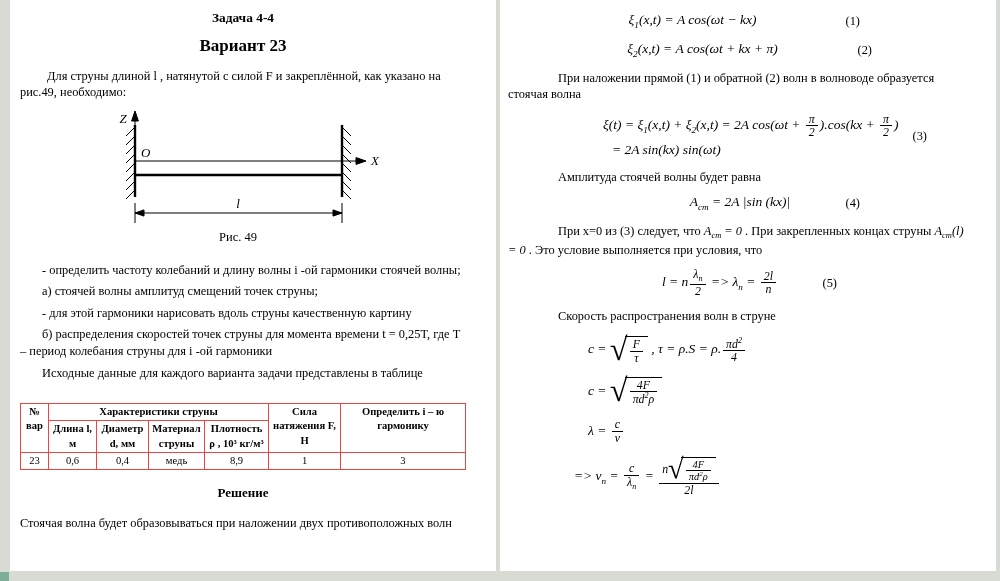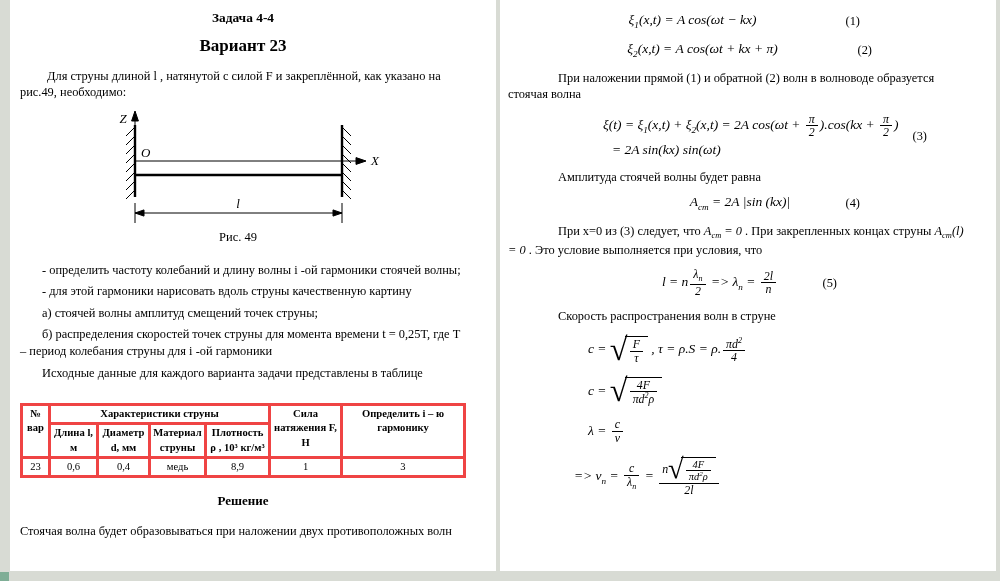--- a/index.html
+++ b/index.html
@@ -21,21 +21,21 @@
   .task { margin-top:5px; text-indent:22px; }
   .tasks { margin-top:10px; }
 
   .figwrap { margin-top:4px; text-align:left; }
   .fig text { font-family:"Liberation Serif", serif; font-size:13px; font-style:italic; fill:#000; }
   .fig text.cap { font-style:normal; font-size:12.5px; }
   .fig line, .fig polygon { stroke:#000; fill:#000; }
 
   table.data { border-collapse:collapse; table-layout:fixed; width:100%; margin-top:22px;
                font-size:10.6px; text-align:center; }
-  .data th, .data td { border:3px solid #ef4444; padding:1px 2px; }
+  .data th, .data td { border:1px solid #ef4444; padding:1px 2px; }
   .data th { font-weight:bold; vertical-align:top; }
   .data td { height:14px; vertical-align:middle; }
 
   .sol-h { font-weight:bold; text-align:center; margin-top:14px; font-size:13px; }
   .sol-p { margin-top:14px; }
 
   
   .page-right p { margin-top:10px; }
   .ind50 { text-indent:50px; }
   .ind84 { text-indent:84px; }
@@ -108,22 +108,22 @@
       <text x="103" y="14" text-anchor="middle">Z</text>
       <text x="351" y="56">X</text>
       <text x="121" y="48">O</text>
       <text x="218" y="99" text-anchor="middle">l</text>
       <text x="218" y="132" text-anchor="middle" class="cap">Рис. 49</text>
     </svg>
   </div>
 
   <div class="tasks">
     <p class="task">- определить частоту колебаний и длину волны i -ой гармоники стоячей волны;</p>
+    <p class="task">а) стоячей волны амплитуд смещений точек струны;</p>
     <p class="task">- для этой гармоники нарисовать вдоль струны качественную картину</p>
-    <p class="task">а) стоячей волны амплитуд смещений точек струны;</p>
     <p class="task">б) распределения скоростей точек струны для момента времени t = 0,25T, где Т – период колебания струны для i -ой гармоники</p>
     <p class="task">Исходные данные для каждого варианта задачи представлены в таблице</p>
   </div>
 
   <table class="data">
     <colgroup>
       <col style="width:28px">
         <col style="width:48px">
         <col style="width:52px">
       <col style="width:56px">

